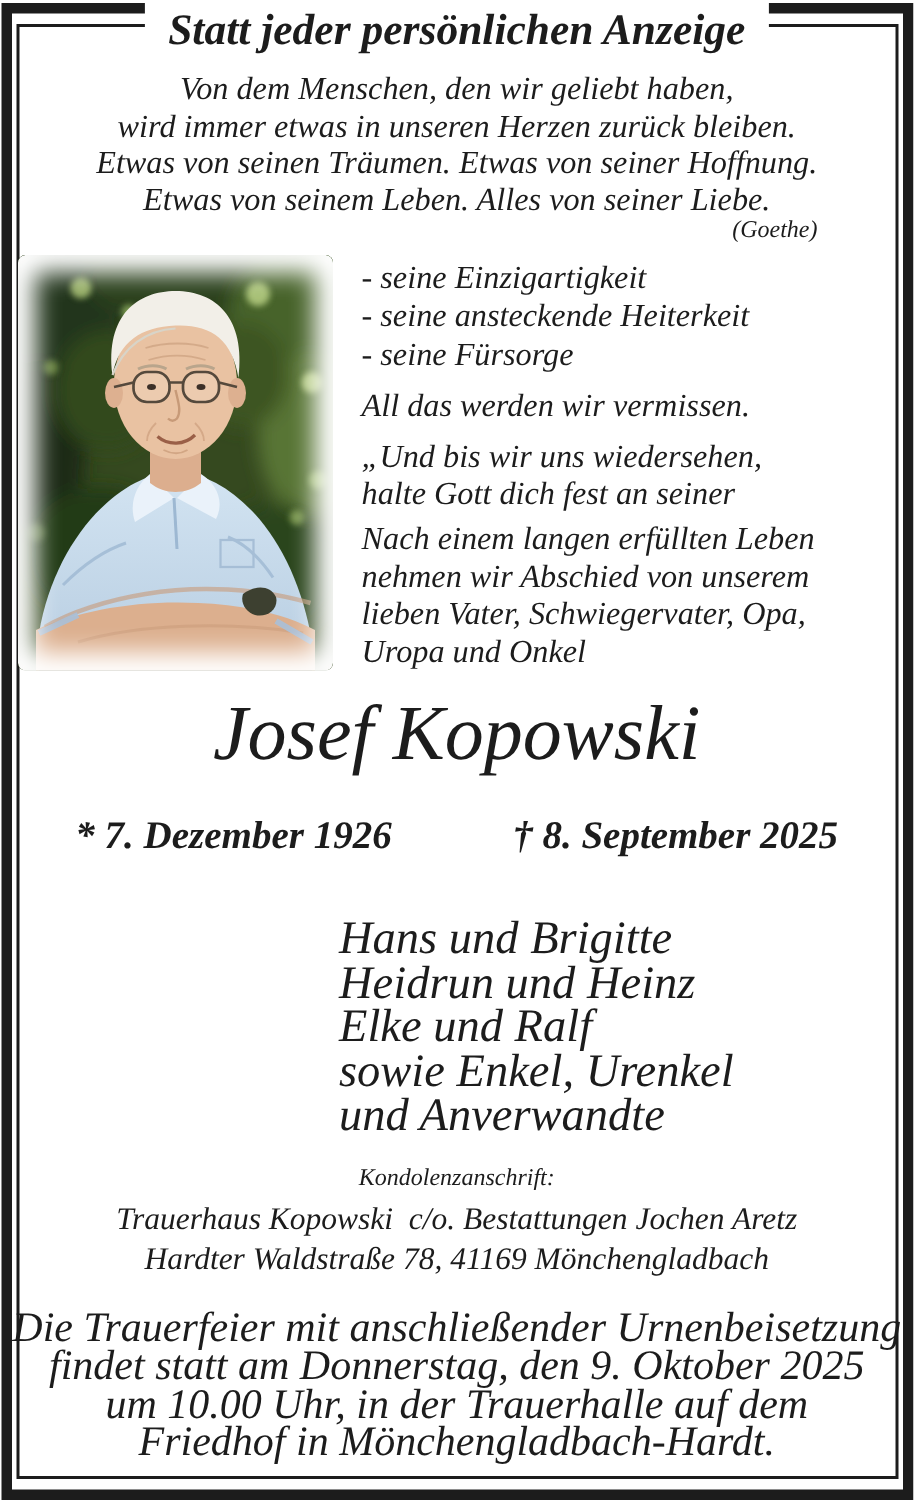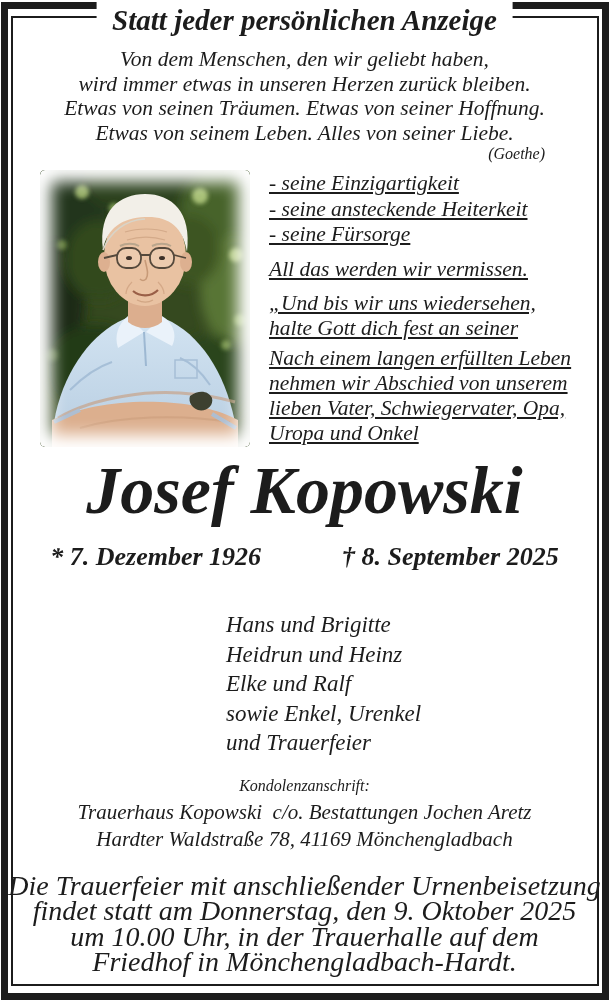--- a/index.html
+++ b/index.html
@@ -11,34 +11,34 @@
   .frame-outer{position:absolute;left:1px;top:2px;right:0;bottom:0;border:7px solid #1c1c1c;z-index:1;}
   .frame-inner{position:absolute;left:11px;top:16px;right:10px;bottom:14px;border:2px solid #1c1c1c;z-index:1;}
   .title{
     position:absolute;top:0;left:50%;transform:translateX(-50%);
     background:#ffffff;padding:0 16px;white-space:nowrap;z-index:3;
     font-weight:bold;font-size:29px;line-height:40px;
   }
   .content{position:absolute;left:0;top:0;right:0;bottom:0;padding-top:47px;z-index:2;box-sizing:border-box;}
   .quote{text-align:center;font-size:21.5px;line-height:24.5px;}
   .attribution{text-align:right;padding-right:64px;font-size:16px;line-height:18px;}
-  .media-row{display:flex;margin-top:7px;padding-left:40px;align-items:center;text-decoration:underline;}
+  .media-row{display:flex;margin-top:7px;padding-left:12px;align-items:flex-end;}
   .photo{position:relative;width:210px;height:277px;flex:none;border-radius:5px;overflow:hidden;}
   .photo svg{display:block;}
   .photo-fade{position:absolute;left:0;top:0;right:0;bottom:0;box-shadow:inset 0 0 16px 12px #ffffff;border-radius:5px;pointer-events:none;}
   .right-col{margin-left:19px;font-size:21.5px;width:336px;}
   .qualities div{line-height:25.5px;}
   .miss{margin-top:9px;line-height:25px;}
   .blessing{margin-top:9px;}
   .blessing div{line-height:25px;}
   .farewell{margin-top:5px;}
   .farewell div{line-height:25px;}
-  .name{text-align:center;font-weight:bold;font-size:68px;line-height:58px;margin-top:14px;}
+  .name{text-align:center;font-weight:normal;font-size:52px;line-height:58px;margin-top:14px;}
   .dates{display:flex;justify-content:center;gap:81px;font-weight:bold;font-size:26px;line-height:32px;margin-top:22px;}
-  .family{margin-top:37px;margin-left:226px;font-size:23px;}
+  .family{margin-top:37px;margin-left:226px;font-size:31px;}
   .family div{line-height:29.5px;}
   .condolence{text-align:center;font-size:21px;margin-top:14px;}
   .condolence div{line-height:27px;white-space:pre;}
   .cond-heading{font-size:16px;}
   .funeral{text-align:center;font-size:28px;margin-top:20px;}
   .funeral div{line-height:25.5px;}
 </style>
 </head>
 <body>
 
@@ -157,21 +157,21 @@
   <div class="dates">
     <span>* 7. Dezember 1926</span>
     <span>† 8. September 2025</span>
   </div>
 
   <div class="family">
     <div>Hans und Brigitte</div>
     <div>Heidrun und Heinz</div>
     <div>Elke und Ralf</div>
     <div>sowie Enkel, Urenkel</div>
-    <div>und Trauerfeier</div>
+    <div>und Anverwandte</div>
   </div>
 
   <div class="condolence">
     <div class="cond-heading">Kondolenzanschrift:</div>
     <div>Trauerhaus Kopowski  c/o. Bestattungen Jochen Aretz</div>
     <div>Hardter Waldstraße 78, 41169 Mönchengladbach</div>
   </div>
 
   <div class="funeral">
     <div>Die Trauerfeier mit anschließender Urnenbeisetzung</div>

